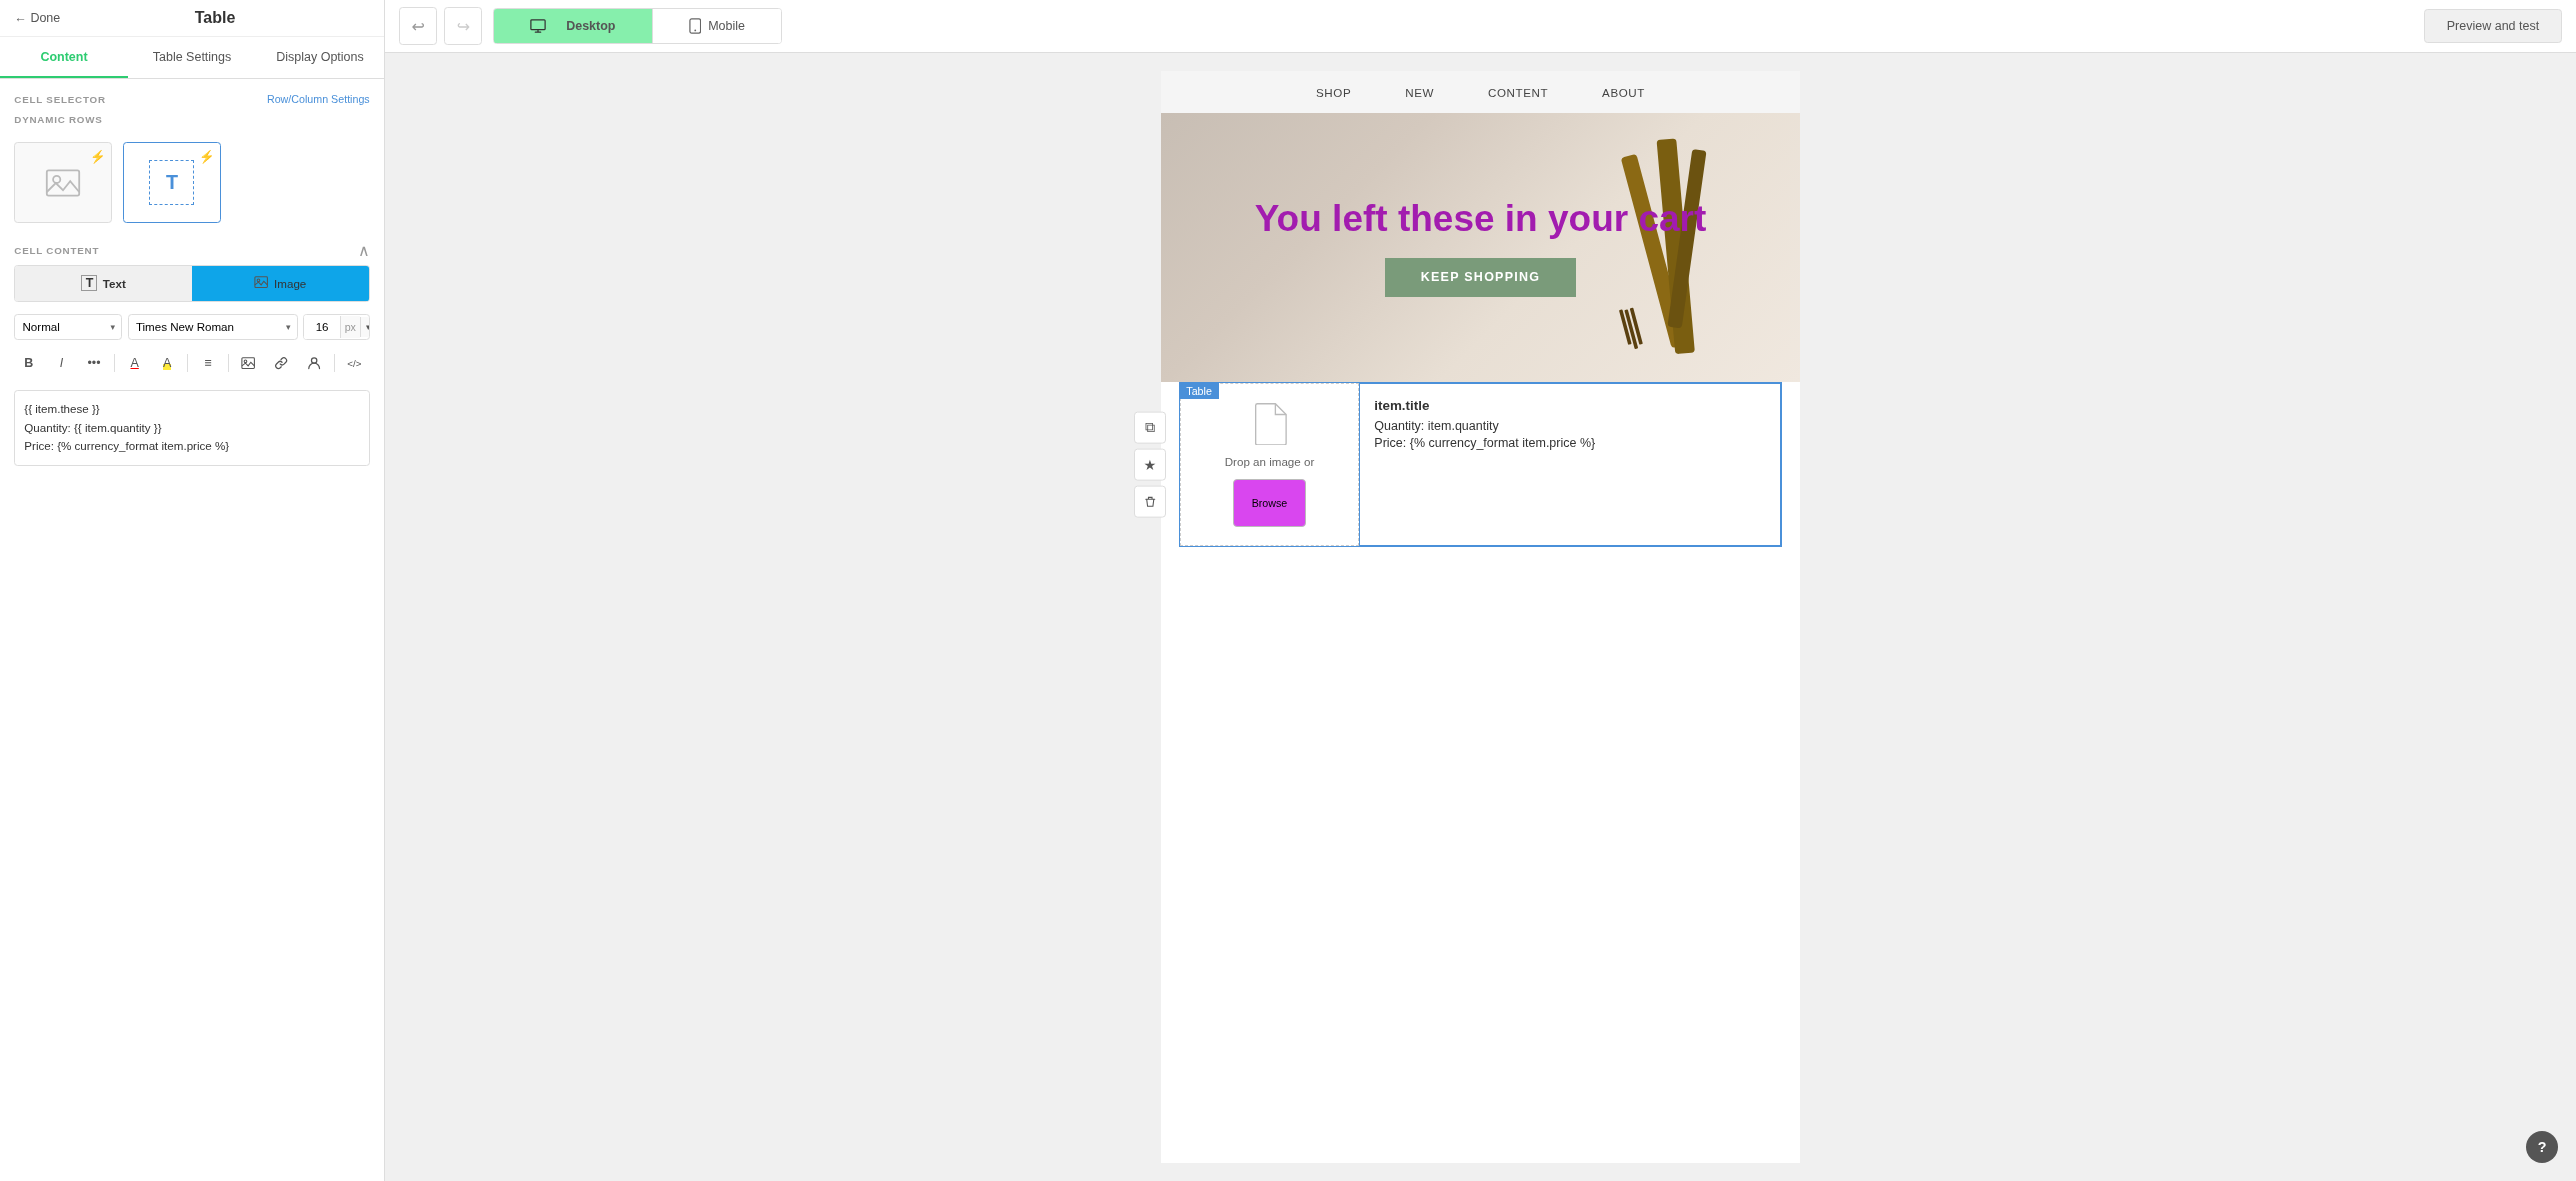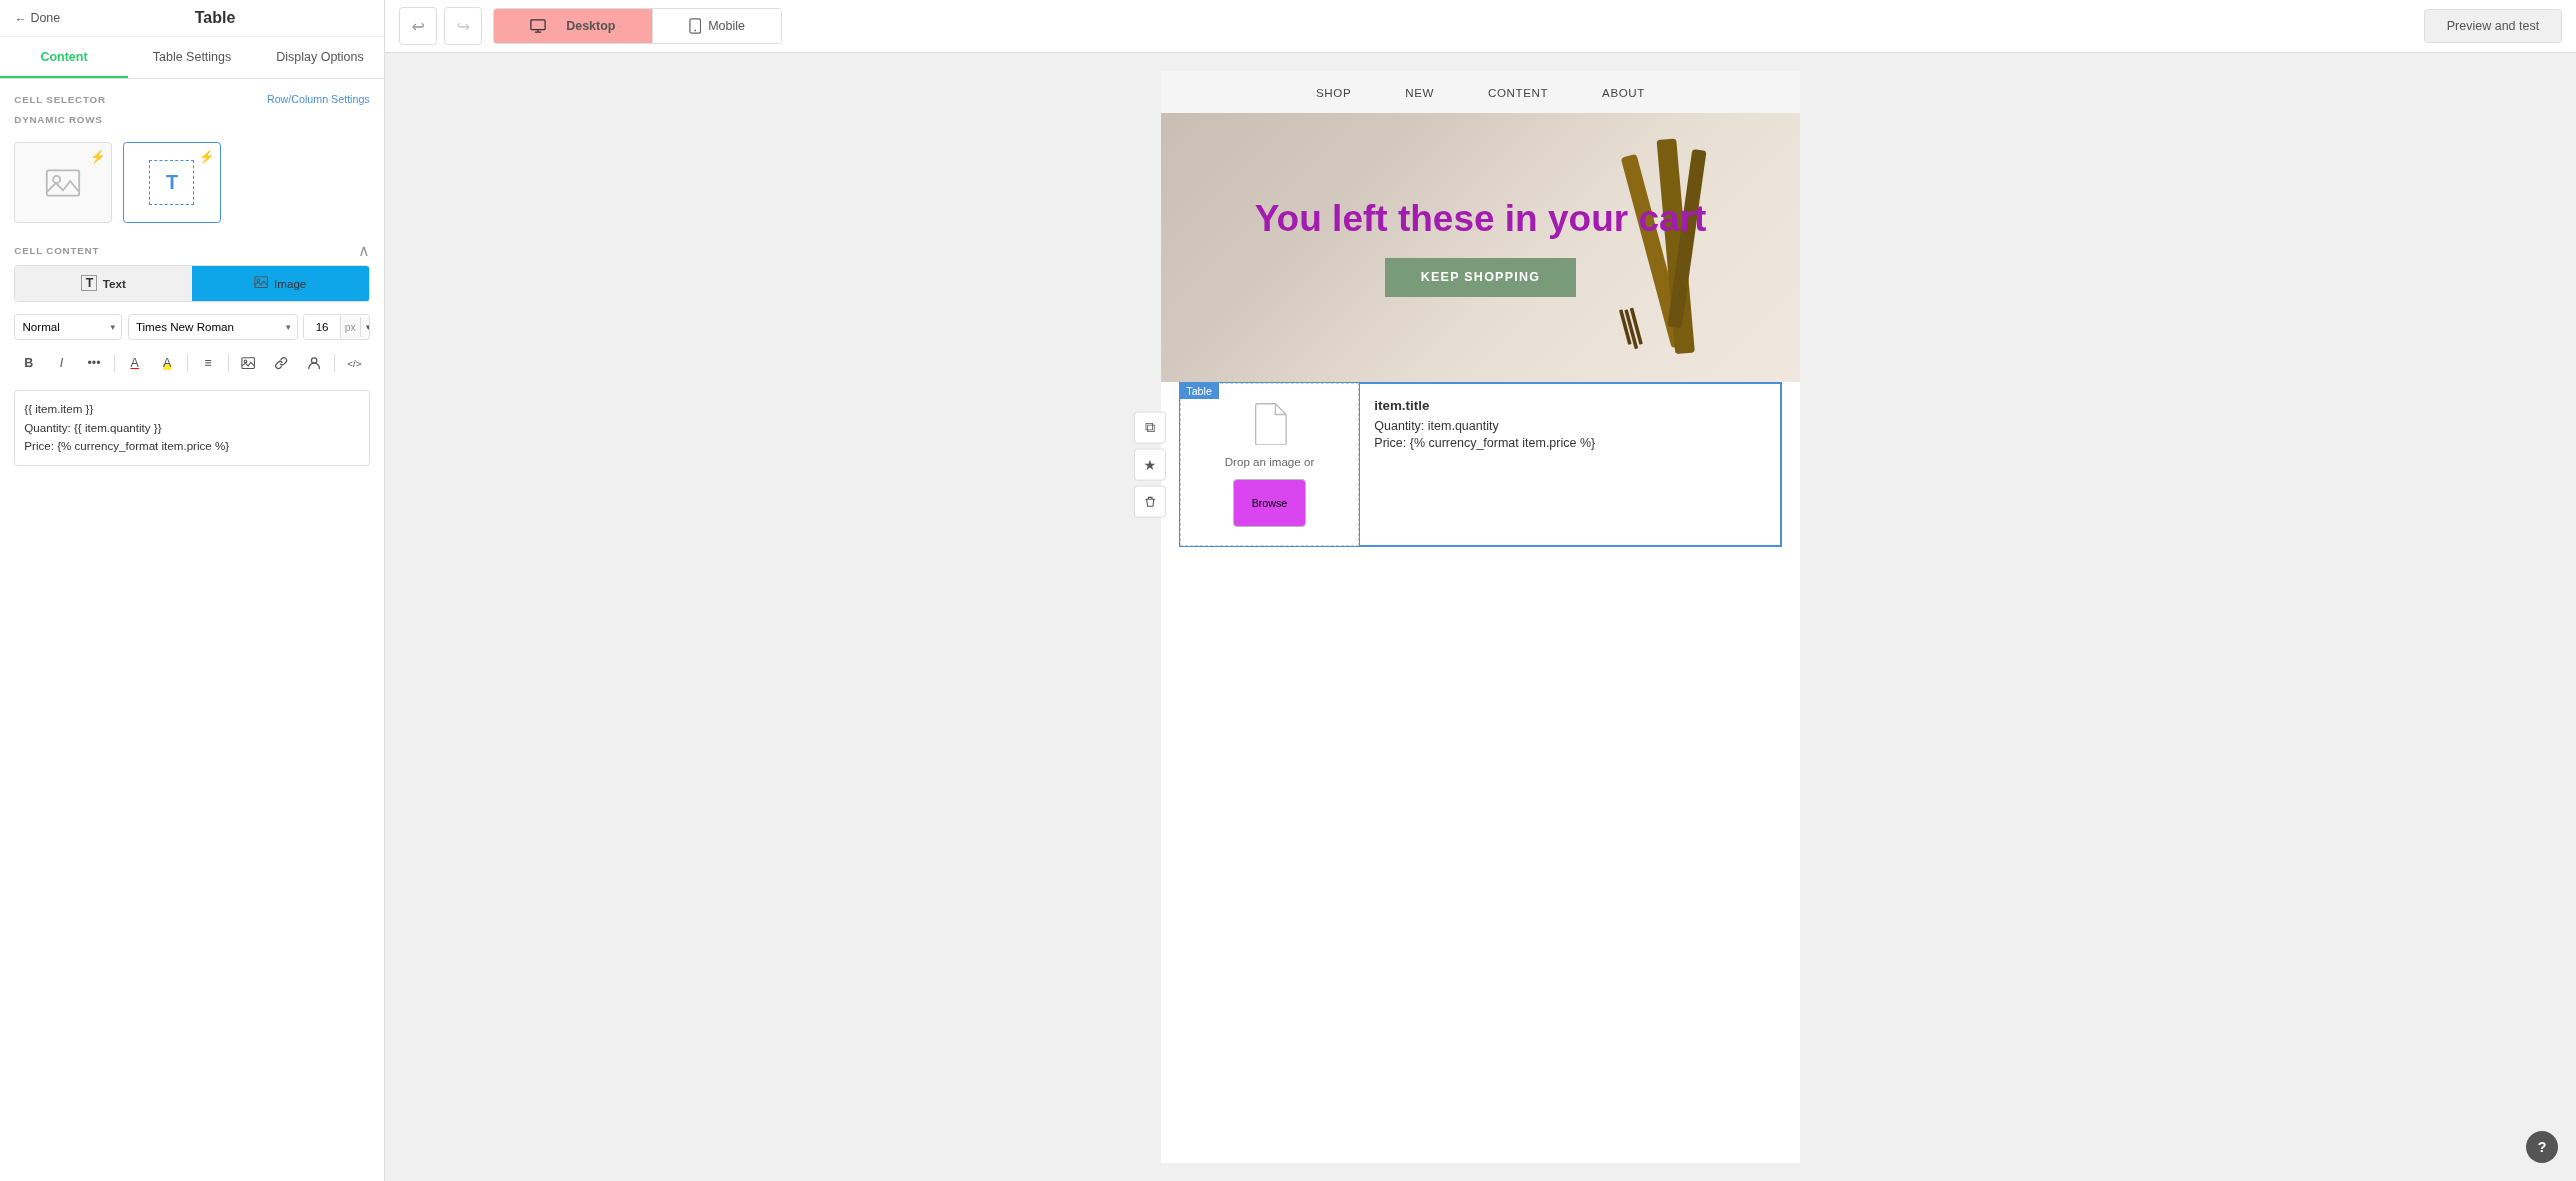--- a/index.html
+++ b/index.html
@@ -337,21 +337,21 @@
       background: #fff;
       cursor: pointer;
       font-size: 12.5px;
       color: #555;
       display: flex;
       align-items: center;
       gap: 7.2px;
     }
 
     .device-btn.active {
-      background: #fca5a5;
+      background: #86efac;
       font-weight: 600;
       gap: 20px;
     }
 
     .device-btn + .device-btn {
       border-left: 0.9px solid #ddd;
     }
 
     .preview-and-test-btn {
       margin-left: auto;
@@ -671,21 +671,21 @@
         <svg width="14.3" height="14.3" viewBox="0 0 16 16" fill="none">
           <circle cx="8" cy="5" r="3" stroke="#555" stroke-width="1.4" fill="none"></circle>
           <path d="M2 14c0-3.3 2.7-6 6-6s6 2.7 6 6" stroke="#555" stroke-width="1.4" fill="none" stroke-linecap="round"></path>
         </svg>
       </button>
       <div class="format-separator"></div>
       <button class="format-btn" style="font-size:9.8px;">&lt;/&gt;</button>
     </div>
 
     <div class="text-editor">
-      <div>{{ item.item }}</div>
+      <div>{{ item.these }}</div>
       <div>Quantity: {{ item.quantity }}</div>
       <div>Price: {% currency_format item.price %}</div>
     </div>
 
   </div>
 </div>
 
 <div class="right-panel">
 
   <div class="preview-header">

